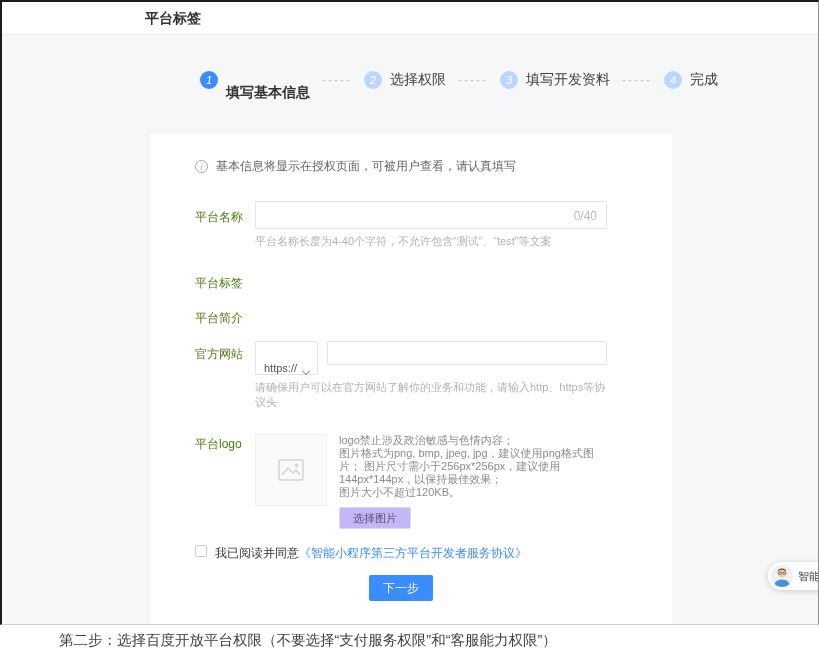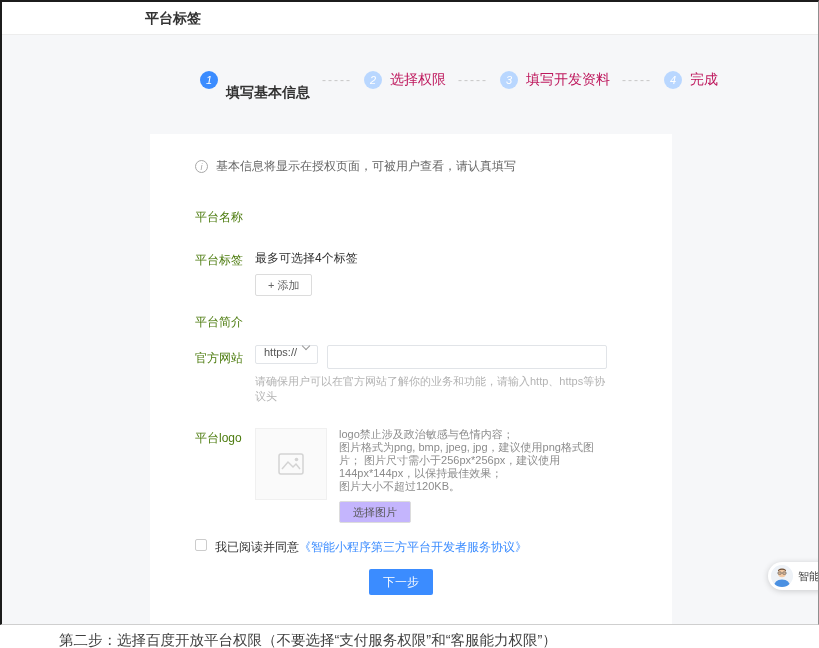--- a/index.html
+++ b/index.html
@@ -17,21 +17,21 @@
   .topbar-title{padding-left:143px;line-height:32px;font-size:14px;font-weight:bold;color:#333;}
   
   .stepper{display:flex;align-items:center;margin:23px 0 0 198px;}
   .step{display:flex;align-items:center;}
   .step-circle{width:18px;height:18px;border-radius:50%;color:#fff;font-size:11px;
     display:inline-flex;align-items:center;justify-content:center;font-style:italic;}
   .step-circle.active{background:var(--accent);}
   .step-circle.inactive{background:var(--step-light);}
   .step-label{margin-left:8px;font-size:14px;}
   .step-label.active{color:#333;font-weight:bold;margin-top:26px;}
-  .step-label.inactive{color:#be185d;}
+  .step-label.inactive{color:#404040;}
   .step-dash{margin:0 12px;color:#c9c9c9;font-size:12px;letter-spacing:2px;user-select:none;}
   
   .card{margin:32px 0 0 148px;width:522px;height:500px;background:#fff;
     padding:24px 0 0 45px;}
   .notice{display:flex;align-items:center;margin-bottom:26px;}
   .notice-icon{width:13px;height:13px;border:1px solid #a8a8a8;border-radius:50%;
     color:#a8a8a8;font-size:9px;display:inline-flex;align-items:center;justify-content:center;
     margin-right:8px;flex:none;font-style:italic;}
   .notice-text{font-size:12px;color:#666;}
   .form-row{display:flex;}
@@ -44,22 +44,22 @@
   .counter{position:absolute;right:10px;bottom:6px;font-size:12px;color:#b9b9b9;}
   .intro-area{width:352px;height:52px;border:1px solid var(--border);border-radius:2px;
     padding:6px 44px 6px 10px;font-size:12px;resize:none;outline:none;background:#fff;}
   .help{margin-top:5px;font-size:11px;color:var(--help);}
   .mb-a{margin-bottom:24px;} .mb-b{margin-bottom:16px;} .mb-c{margin-bottom:14px;}
   .mb-d{margin-bottom:24px;} .mb-e{margin-bottom:12px;}
   .tag-hint{font-size:12px;color:#333;padding-top:8px;}
   .tag-add-btn{margin-top:7px;height:22px;padding:0 12px;background:#fff;
     border:1px solid #dcdcdc;border-radius:2px;font-size:11px;color:#666;cursor:pointer;}
   .site-line{display:flex;}
-  .proto-select{width:63px;height:19px;border:1px solid var(--border);border-radius:2px;
-    display:flex;align-items:flex-start;justify-content:center;font-size:11px;color:#555;
+  .proto-select{width:63px;height:34px;border:1px solid var(--border);border-radius:2px;
+    display:flex;align-items:flex-end;justify-content:center;font-size:11px;color:#555;
     cursor:pointer;background:#fff;}
   .chevron{width:6px;height:6px;border-right:1px solid #999;border-bottom:1px solid #999;
     transform:rotate(45deg);margin-left:6px;margin-top:-3px;}
   .site-input{margin-left:9px;width:280px;height:24px;border:1px solid var(--border);
     border-radius:2px;padding:0 8px;font-size:12px;outline:none;background:#fff;}
   .logo-row .row-control{display:flex;width:412px;}
   .upload-box{width:72px;height:72px;background:#fafafa;border:1px solid #f0f0f0;
     display:flex;align-items:center;justify-content:center;flex:none;cursor:pointer;}
   .logo-right{margin-left:12px;width:268px;}
   .logo-rule{font-size:11px;line-height:13px;color:#8c8c8c;}
@@ -116,28 +116,31 @@
 
   <div class="card">
 
     <div class="notice">
       <span class="notice-icon">i</span>
       <span class="notice-text">基本信息将显示在授权页面，可被用户查看，请认真填写</span>
     </div>
 
     <div class="form-row mb-a">
       <div class="row-label">平台名称</div>
+      <div class="row-control">
+        <div class="input-wrap">
+          <input class="text-input" style="">
+          <span class="counter">0/40</span>
+        </div>
+        <div class="help">平台名称长度为4-40个字符，不允许包含“测试”、“test”等文案</div>
+      </div>
     </div>
 
     <div class="form-row mb-b">
       <div class="row-label top">平台标签</div>
-      <div class="row-control">
-        <div class="tag-hint" style="padding-top:0;">最多可选择4个标签</div>
-        <button class="tag-add-btn">+ 添加</button>
-      </div>
     </div>
 
     <div class="form-row mb-c">
       <div class="row-label top">平台简介</div>
     </div>
 
     <div class="form-row mb-d">
       <div class="row-label top" style="padding-top:5px;">官方网站</div>
       <div class="row-control">
         <div class="site-line">

